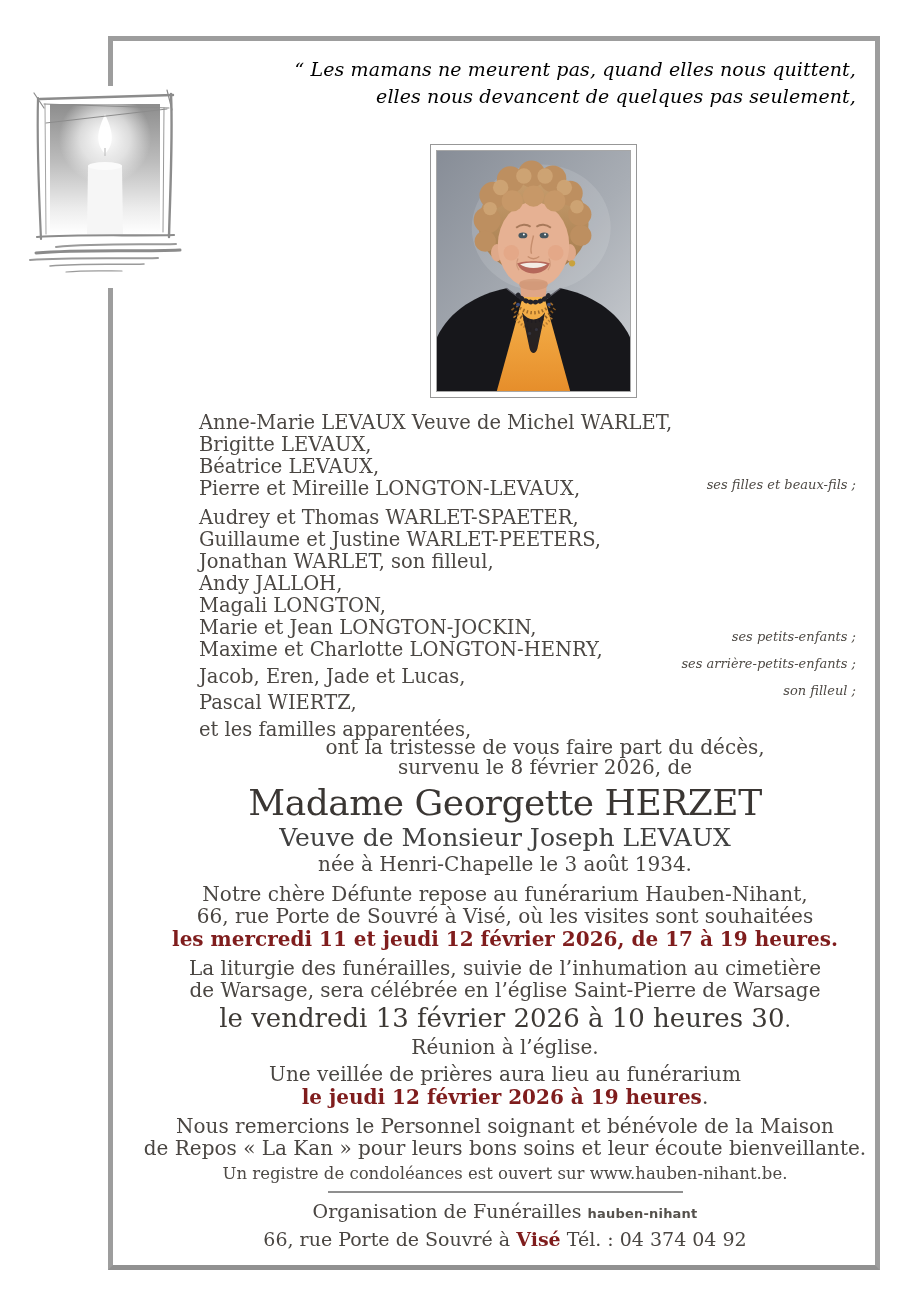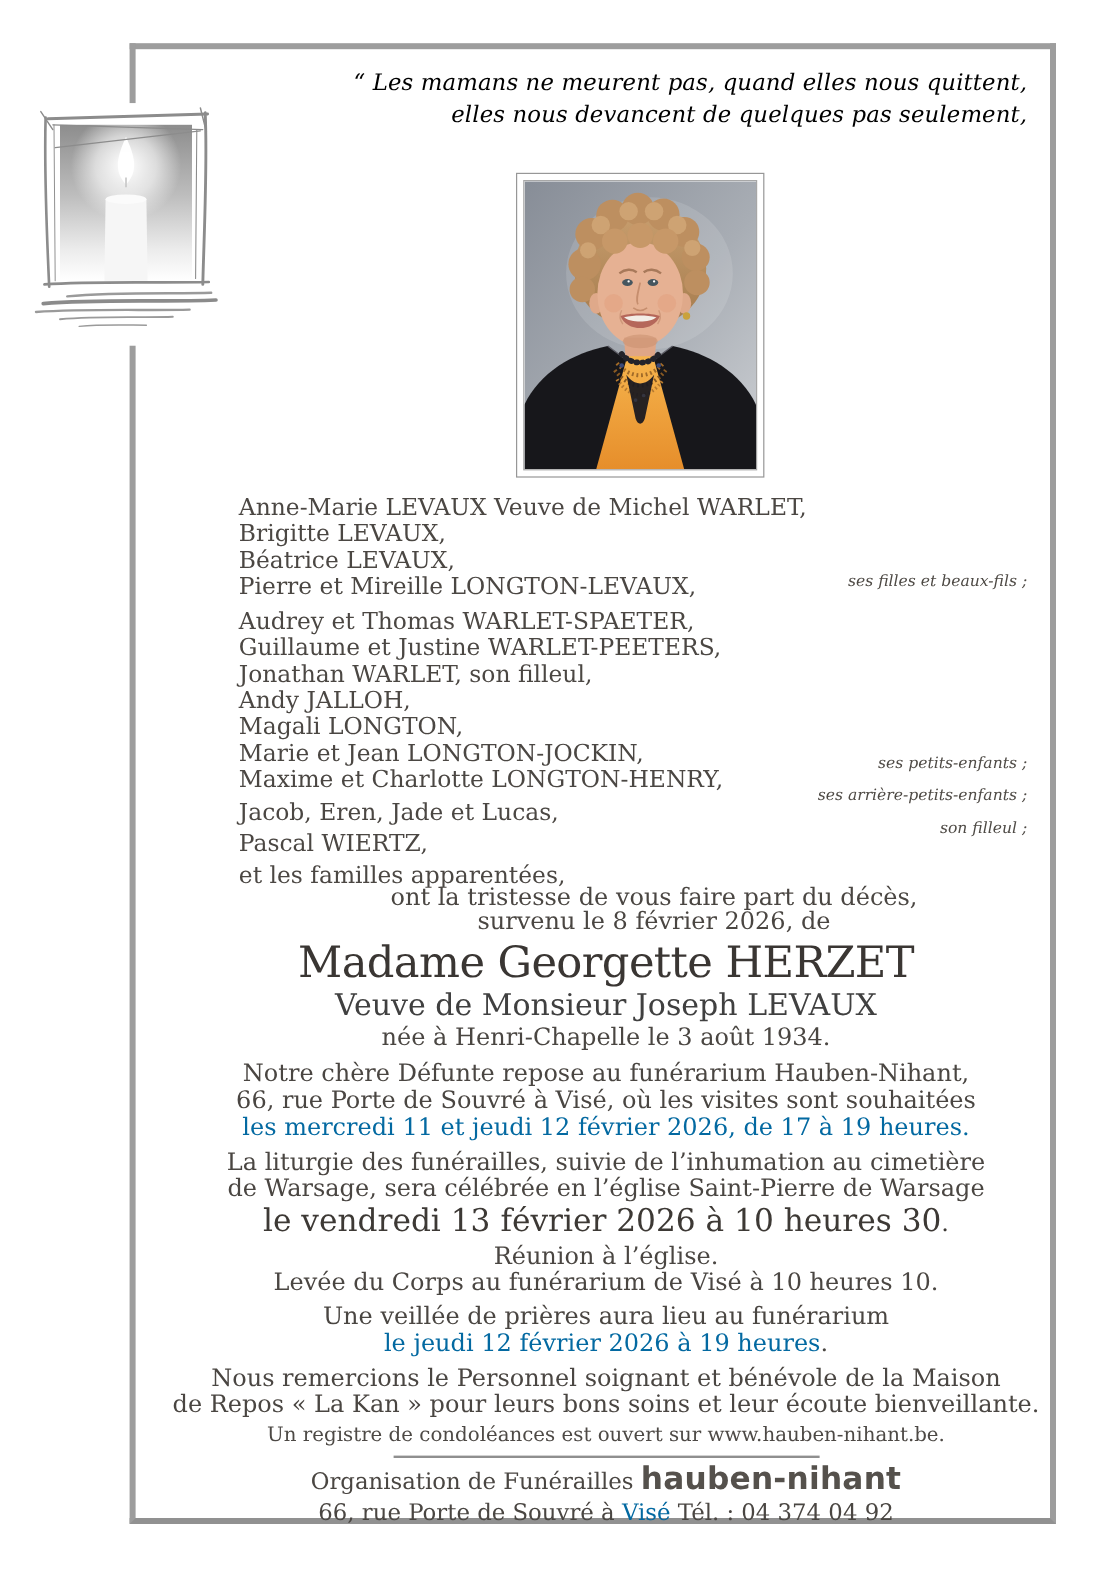--- a/index.html
+++ b/index.html
@@ -59,36 +59,36 @@
   .flow p,.flow h1,.flow h2{margin:0;padding:0;font-weight:normal;}
   .intro{line-height:20px;transform:translateX(40px);}
   .deceased{
     font-size:36px;font-weight:bold;line-height:40px;margin-top:6px !important;
     color:#3a3633;letter-spacing:-0.5px;
   }
   .widow{font-size:25px;font-weight:bold;line-height:29px;color:#404040;}
   .born{font-size:20px;line-height:24px;}
   .p-repose{margin-top:7px !important;}
   .p-liturgie{margin-top:7px !important;}
-  b.inline{font-weight:normal;color:#0369a1;}
+  b.inline{font-weight:bold;color:#7f1d1d;}
   .p-vendredi{font-size:26px;font-weight:bold;line-height:31px;margin-top:2px !important;color:#3d3935;}
   .p-vendredi .dot{font-weight:normal;font-size:20px;}
   .p-reunion{line-height:22px;}
   .p-levee{line-height:23px;}
   .p-veillee{margin-top:5px !important;}
   .p-merci{margin-top:7px !important;}
   .p-registre{font-size:16.5px;line-height:20px;margin-top:4px !important;color:#4d4945;}
   .divider{
     width:355px;margin:7px auto 6px auto;border:0;
     border-top:2px solid #8f8f8f;height:0;
   }
   .p-org{font-size:19px;line-height:25px;}
   .brand{
     font-family:"DejaVu Sans","Liberation Sans",sans-serif;
-    font-weight:bold;font-size:26px;color:#55514c;letter-spacing:.2px;margin-top:15px;
+    font-weight:bold;font-size:13px;color:#55514c;letter-spacing:.2px;margin-top:15px;
   }
   .p-addr{font-size:19px;line-height:26px;}
 </style>
 </head>
 <body>
 
 <div class="frame"></div>
 
 <div class="candle-wrap">
   <svg viewBox="0 0 172 202">
@@ -261,21 +261,20 @@
   </p>
 
   <p class="p-liturgie">
     <span>La liturgie des funérailles, suivie de l’inhumation au cimetière</span><br>
     <span>de Warsage, sera célébrée en l’église Saint-Pierre de Warsage</span>
   </p>
 
   <p class="p-vendredi"><span>le vendredi 13 février 2026 à 10 heures 30</span><span class="dot">.</span></p>
 
   <p class="p-reunion">Réunion à l’église.</p>
-  <p class="p-levee">Levée du Corps au funérarium de Visé à 10 heures 10.</p>
 
   <p class="p-veillee">
     <span>Une veillée de prières aura lieu au funérarium</span><br>
     <b class="inline">le jeudi 12 février 2026 à 19 heures</b><span>.</span>
   </p>
 
   <p class="p-merci">
     <span>Nous remercions le Personnel soignant et bénévole de la Maison</span><br>
     <span>de Repos « La Kan » pour leurs bons soins et leur écoute bienveillante.</span>
   </p>

